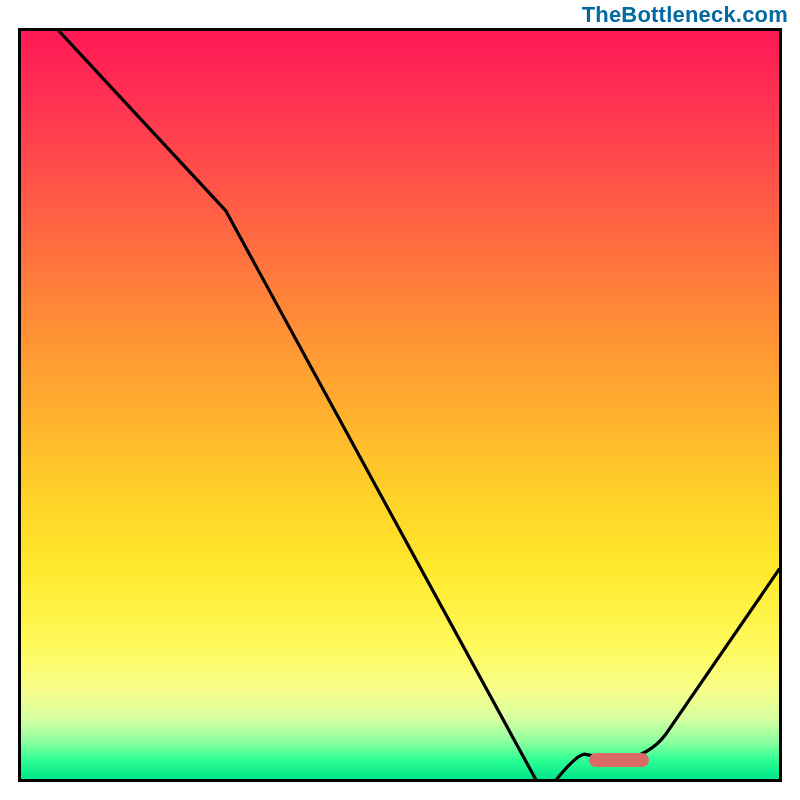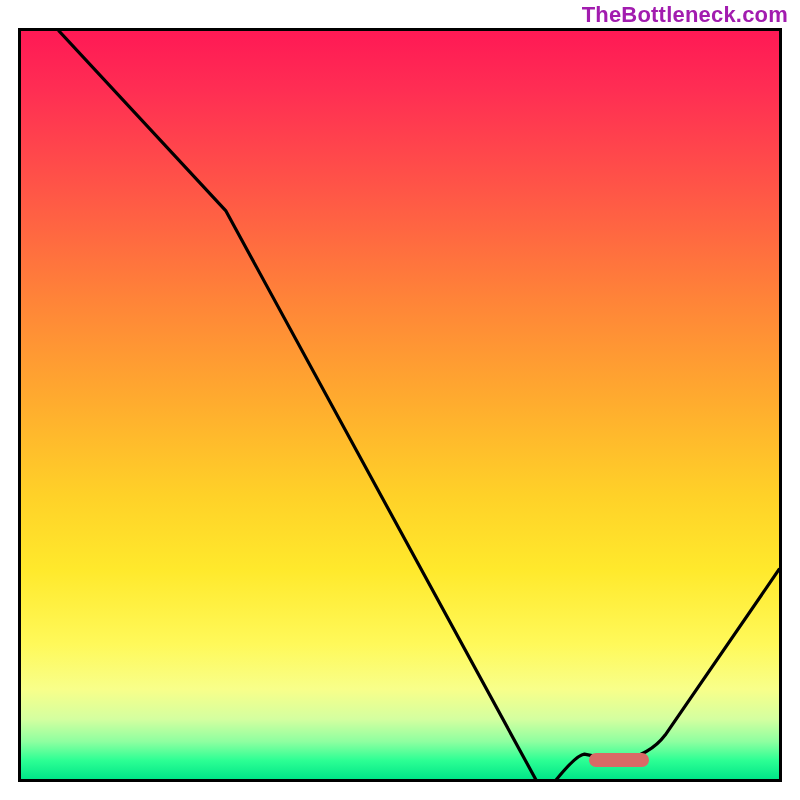--- a/index.html
+++ b/index.html
@@ -14,21 +14,21 @@
     position: relative;
     width: 800px;
     height: 800px;
   }
   .watermark {
     position: absolute;
     top: 2px;
     right: 12px;
     font-size: 22px;
     font-weight: bold;
-    color: #a21caf;
+    color: #0369a1;
     letter-spacing: 0.2px;
   }
   .plot-frame {
     position: absolute;
     left: 18px;
     top: 28px;
     width: 764px;
     height: 754px;
     border: 3.5px solid #000;
     box-sizing: border-box;

